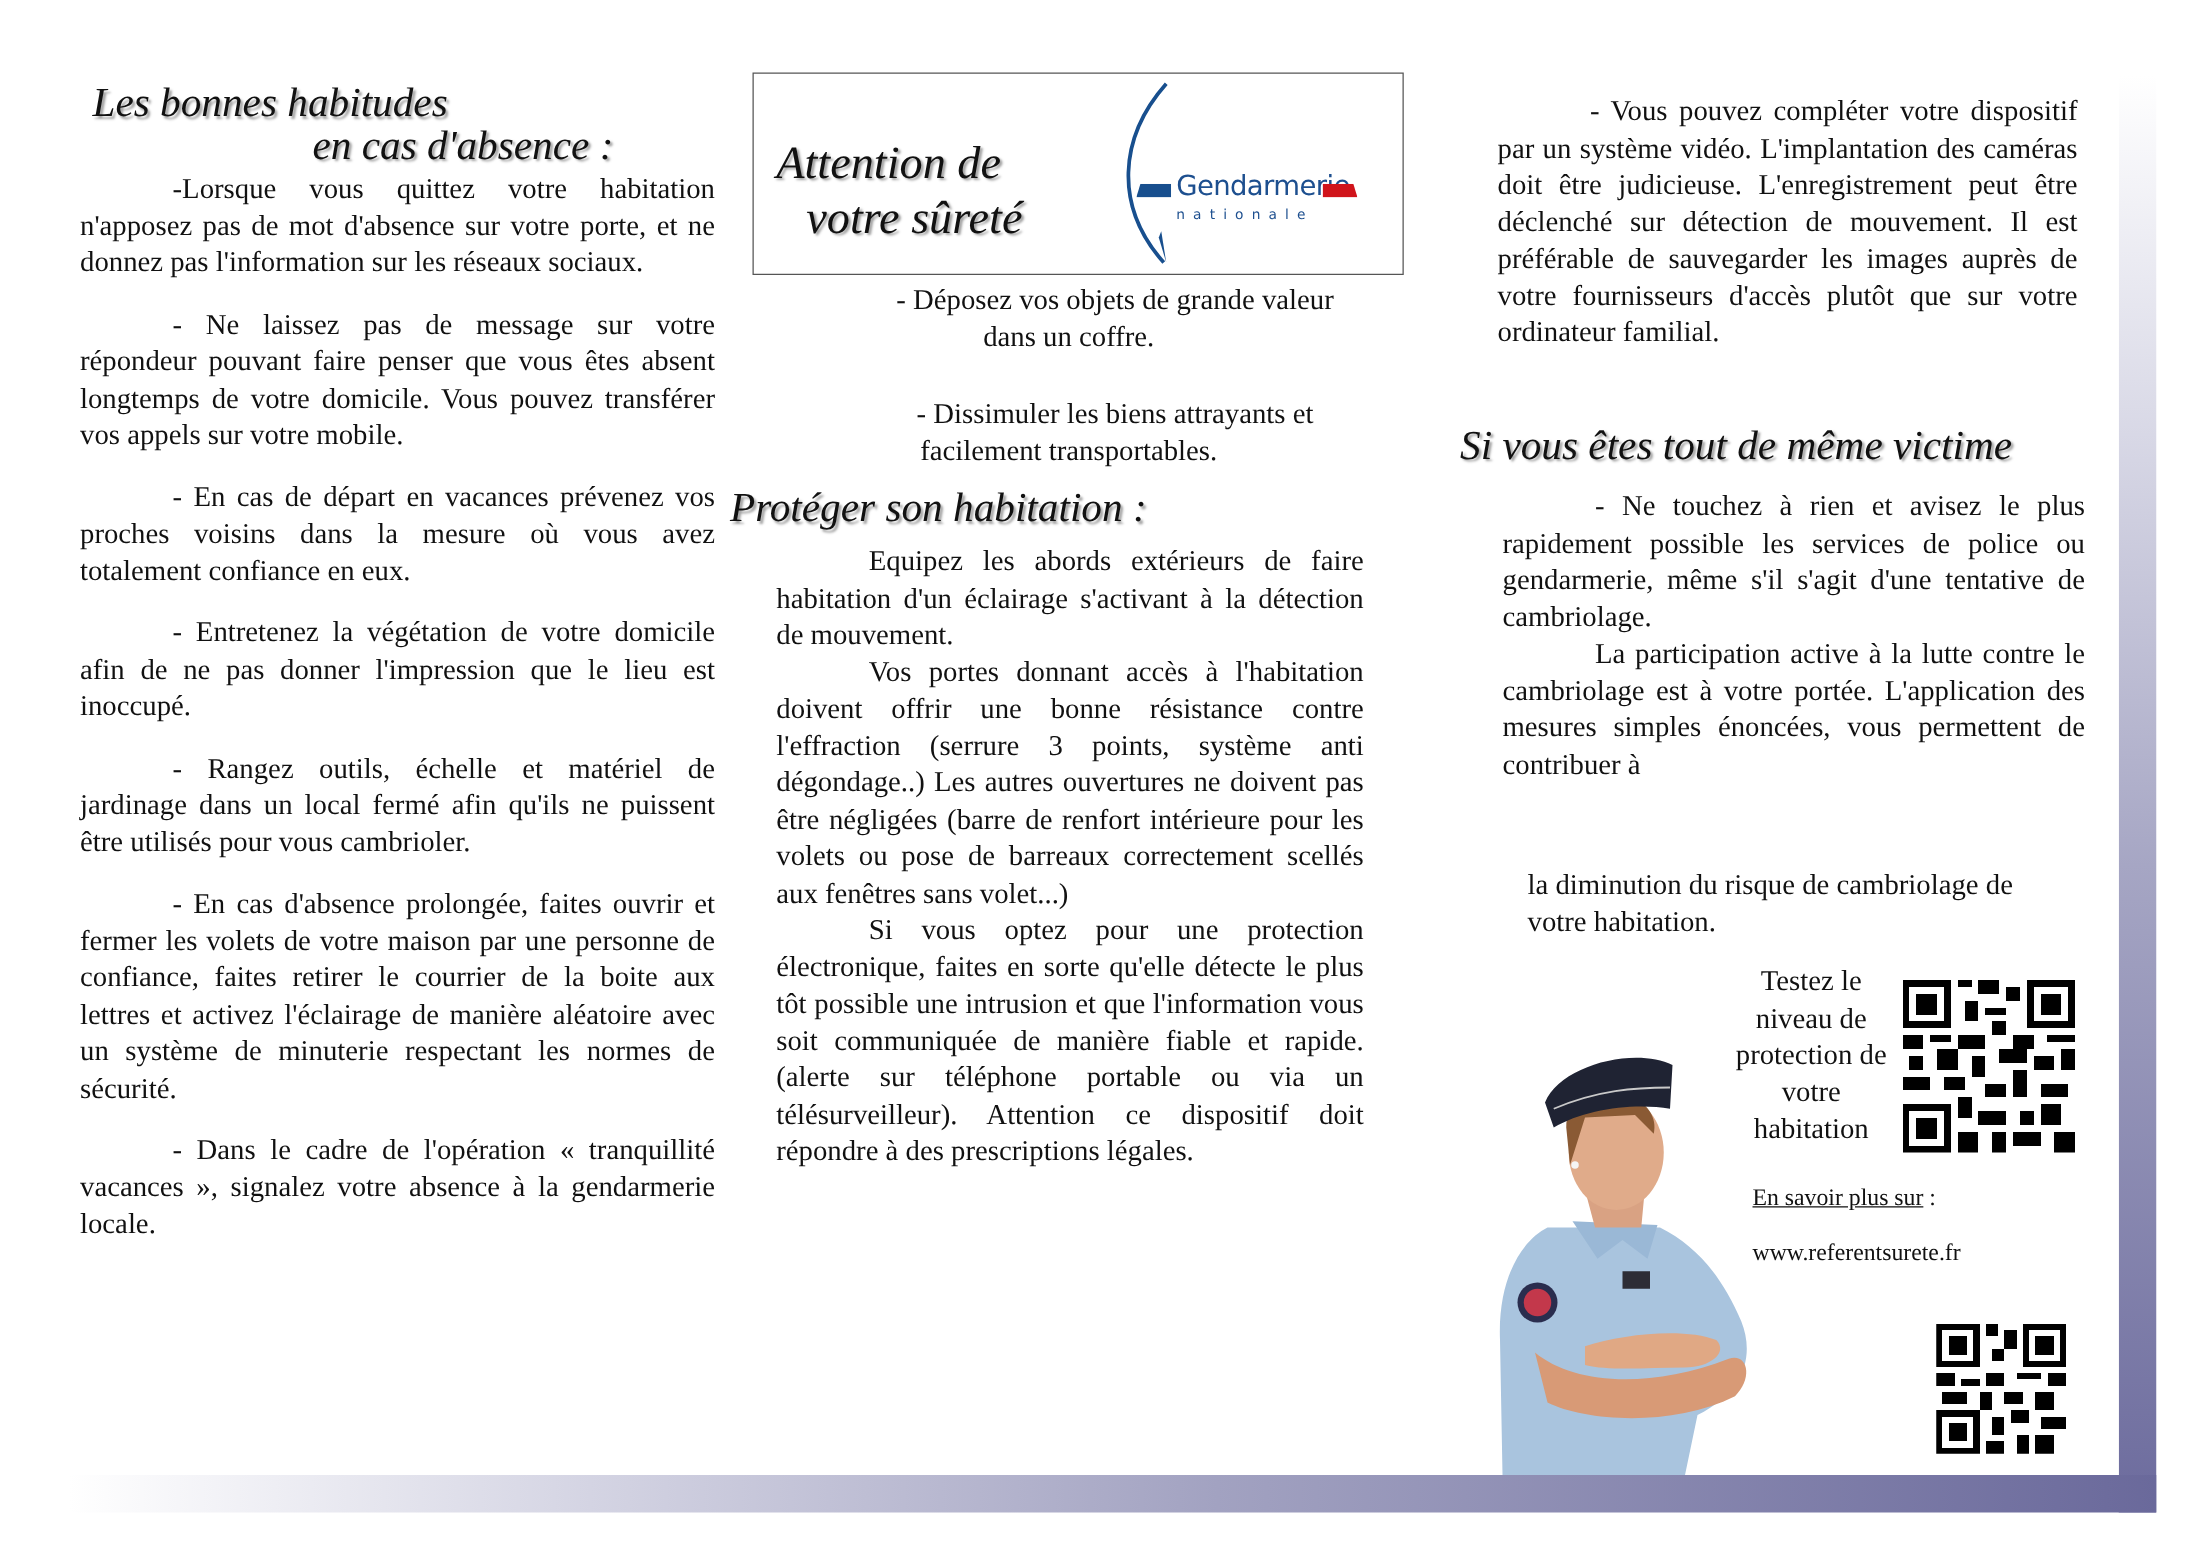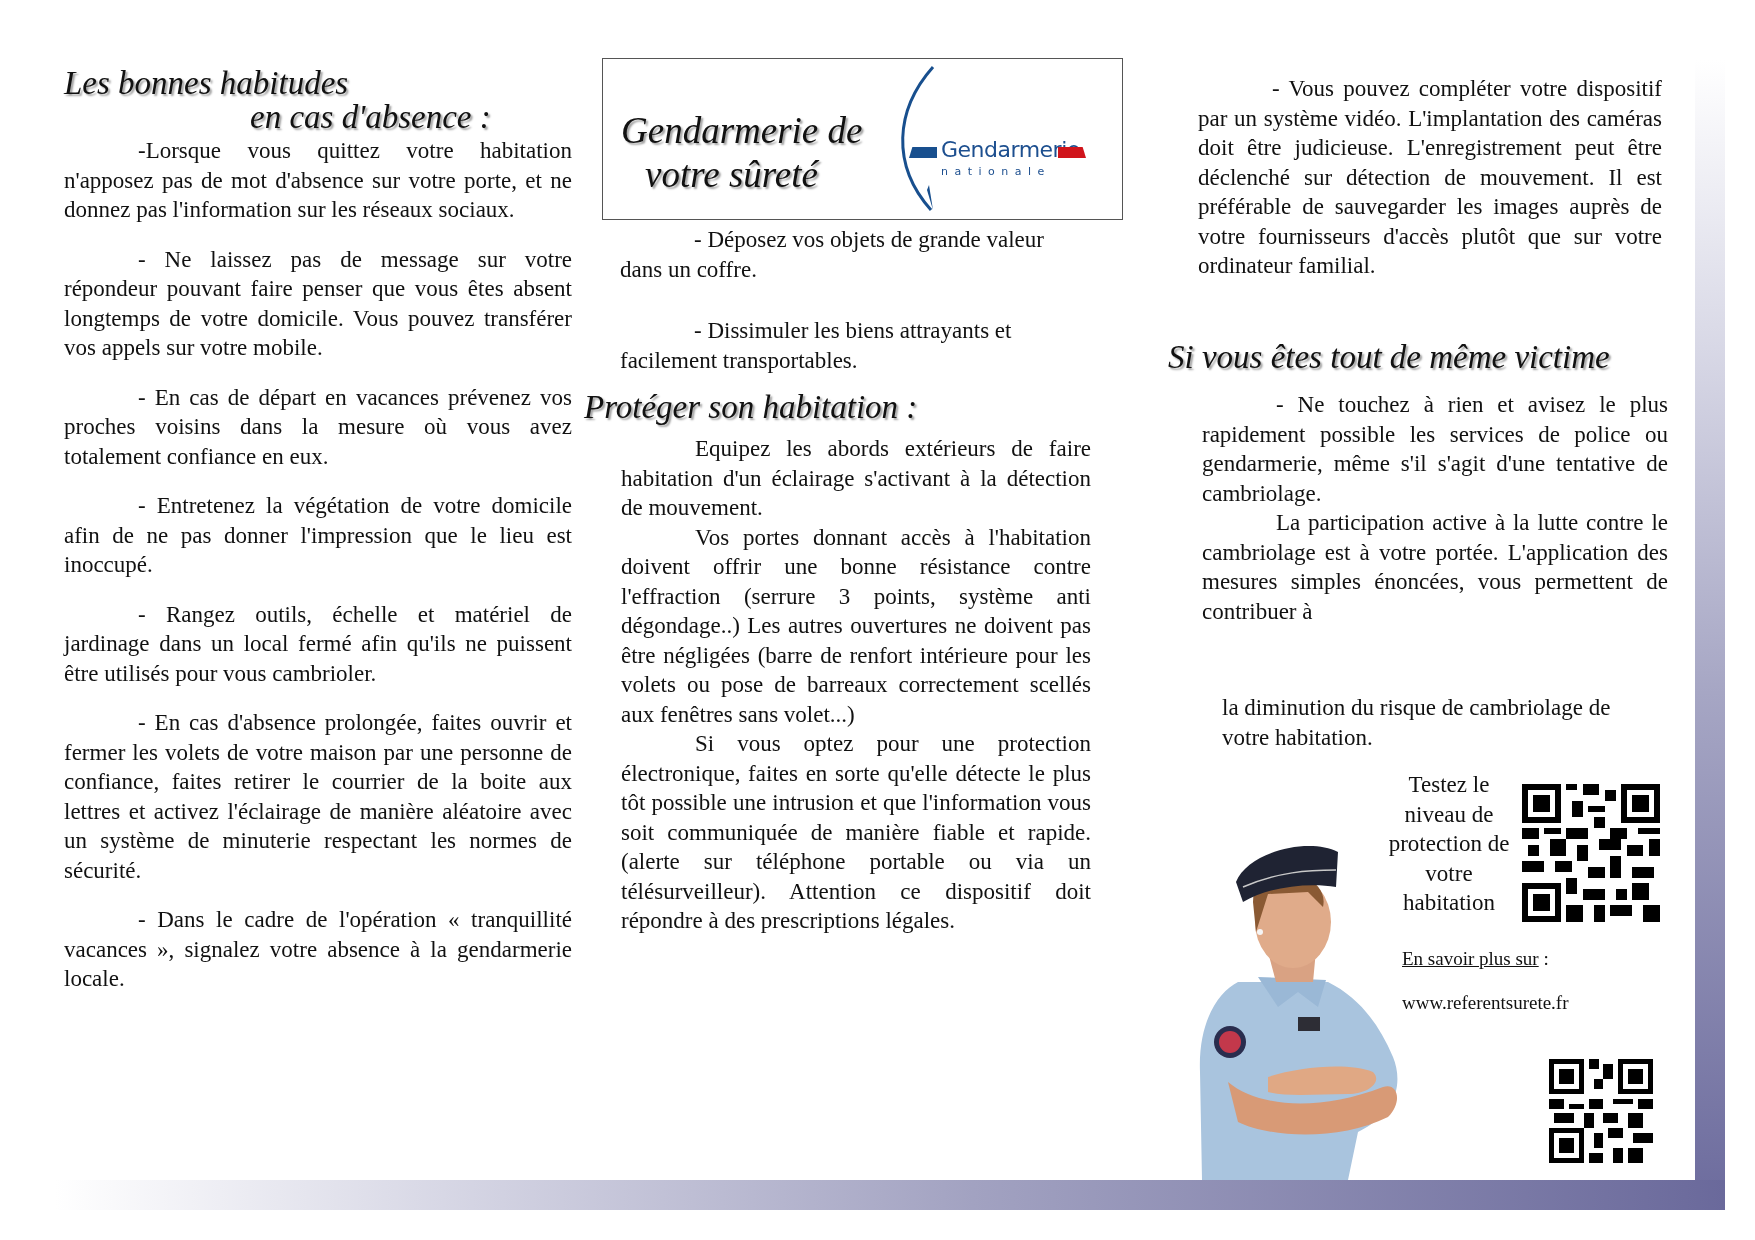--- a/index.html
+++ b/index.html
@@ -14,42 +14,42 @@
   .col { position:absolute; font-size:23px; line-height:29.5px; }
   .col p { margin:0; text-align:justify; }
   .indent { text-indent:74px; }
   .gap { margin-top:20px !important; }
 
   .heading { font-style:italic; font-size:33px; line-height:34px; color:#111;
              text-shadow:2px 2px 2px #a0a0a0; margin:0; font-weight:normal; }
 
   
   .left { left:64px; top:66px; width:508px; }
-  .left .h1 { }
+  .left .h1 { margin-left:10px; }
   .left .h2 { margin-left:186px; }
 
   
   .logo-box { position:absolute; left:602px; top:58px; width:519px; height:160px;
               border:1.5px solid #555; background:#fff; }
   .logo-tag { position:absolute; left:18px; top:50px; font-style:italic; font-size:37px; line-height:44px;
               text-shadow:2px 2px 2px #a0a0a0; }
   .logo-tag .l2 { margin-left:24px; }
   .gn-logo { position:absolute; left:290px; top:6px; width:220px; height:150px; }
   .gn-word { position:absolute; left:48px; top:72px; font-family:"DejaVu Sans", sans-serif;
              font-size:22px; color:#1d4f8f; letter-spacing:-0.5px; }
   .gn-sub { position:absolute; left:48px; top:100px; font-family:"DejaVu Sans", sans-serif;
             font-size:11px; color:#1d4f8f; letter-spacing:6.5px; }
   .flag-blue { position:absolute; left:16px; top:82px; width:28px; height:11px; background:#184f8e;
                clip-path:polygon(12% 0,100% 0,100% 100%,0 100%); }
   .flag-red { position:absolute; left:165px; top:82px; width:28px; height:11px; background:#d0141b;
               clip-path:polygon(0 0,88% 0,100% 100%,0 100%); }
 
   
   .mid-top { left:620px; top:225px; width:470px; }
-  .mid-top p { text-align:left; }
+  .mid-top p { text-align:center; }
   .mid-h { position:absolute; left:584px; top:390px; }
   .mid { left:621px; top:434px; width:470px; }
 
   
   .right-top { left:1198px; top:74px; width:464px; }
   .right-h { position:absolute; left:1168px; top:340px; }
   .right { left:1202px; top:390px; width:466px; }
   .dim { position:absolute; left:1222px; top:693px; width:440px; font-size:23px; line-height:29.5px; }
 
   .test-text { position:absolute; left:1384px; top:770px; width:130px; font-size:23px; line-height:29.5px;
@@ -78,21 +78,21 @@
     <p class="indent gap">- Ne laissez pas  de message sur votre répondeur pouvant faire penser que vous êtes absent longtemps de votre domicile. Vous pouvez transférer vos appels sur votre mobile.</p>
     <p class="indent gap">- En cas de départ en vacances prévenez vos proches voisins dans la mesure où vous avez totalement confiance en eux.</p>
     <p class="indent gap">- Entretenez la végétation de votre domicile afin de ne pas donner l'impression que le lieu est inoccupé.</p>
     <p class="indent gap">- Rangez outils, échelle et matériel de jardinage dans un local fermé afin qu'ils ne puissent être utilisés pour vous cambrioler.</p>
     <p class="indent gap">- En cas d'absence prolongée, faites ouvrir et fermer les volets de votre maison par une personne de confiance, faites retirer le courrier de la boite aux lettres et activez l'éclairage de manière aléatoire avec un système de minuterie respectant les normes de sécurité.</p>
     <p class="indent gap">- Dans le cadre de l'opération « tranquillité vacances », signalez votre absence à la gendarmerie locale.</p>
   </div>
 
   <div class="logo-box">
     <div class="logo-tag">
-      <div>Gendarmerie de</div>
+      <div>Attention de</div>
       <div class="l2">votre sûreté</div>
     </div>
     <div class="gn-logo">
       <svg width="220" height="150" style="position:absolute;left:0;top:0">
         <path d="M40 2 C 2 45, -2 100, 38 145" stroke="#184f8e" stroke-width="3" fill="none"></path>
         <path d="M34 125 L 40 145 L 36 120 Z" fill="#184f8e"></path>
       </svg>
       <div class="flag-blue"></div>
       <div class="gn-word">Gendarmerie</div>
       <div class="flag-red"></div>

